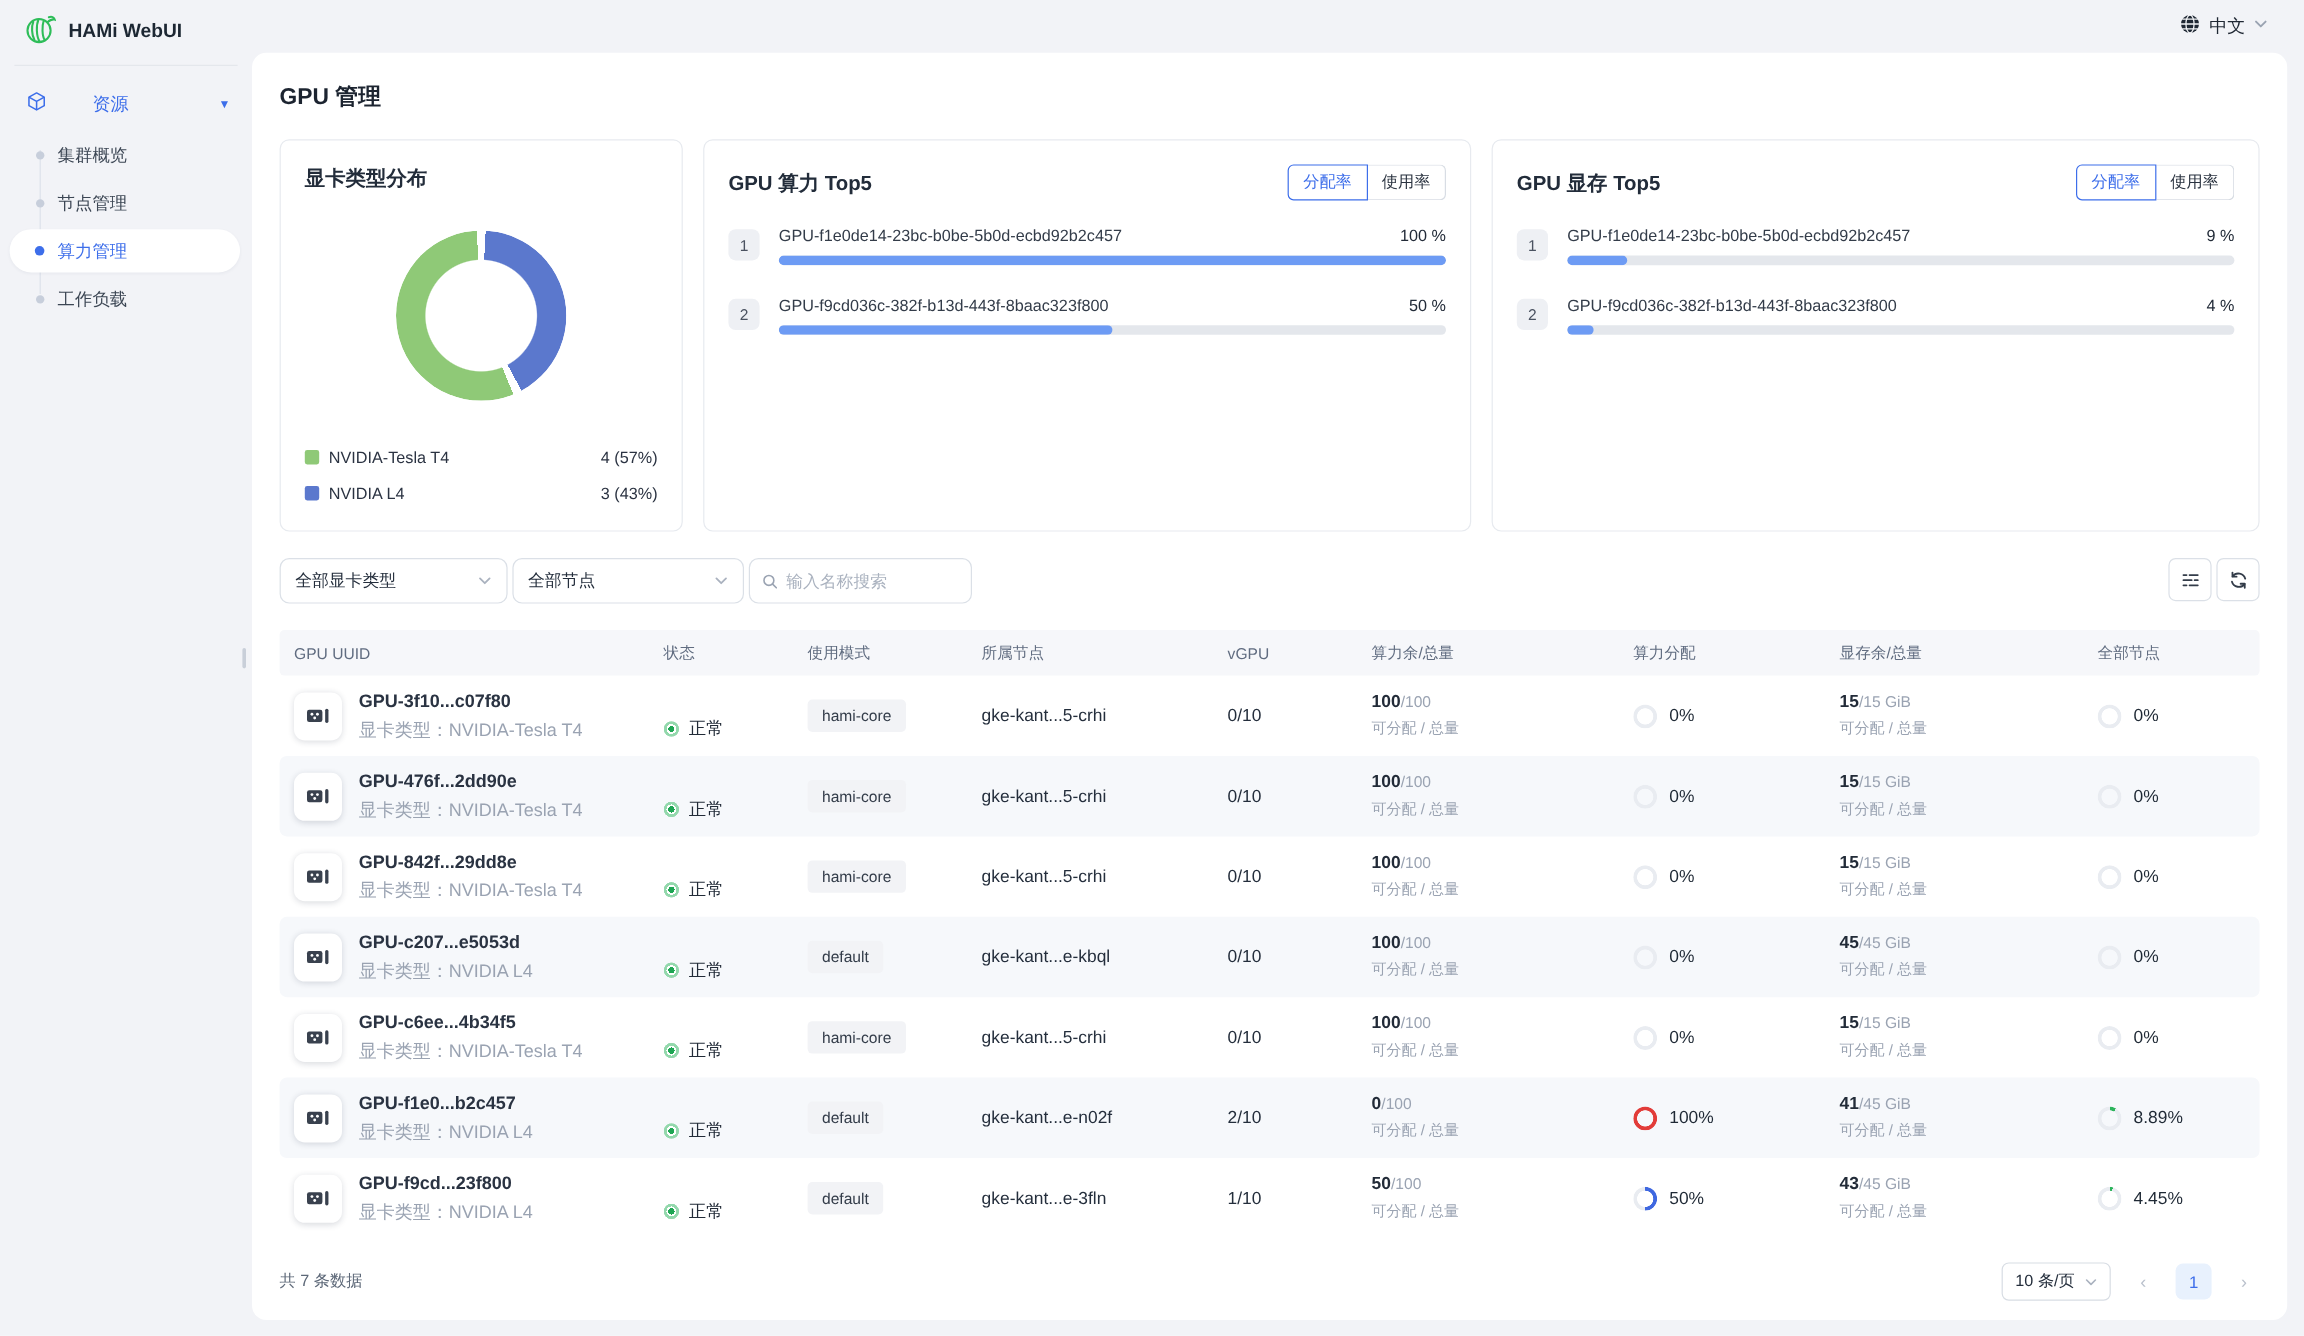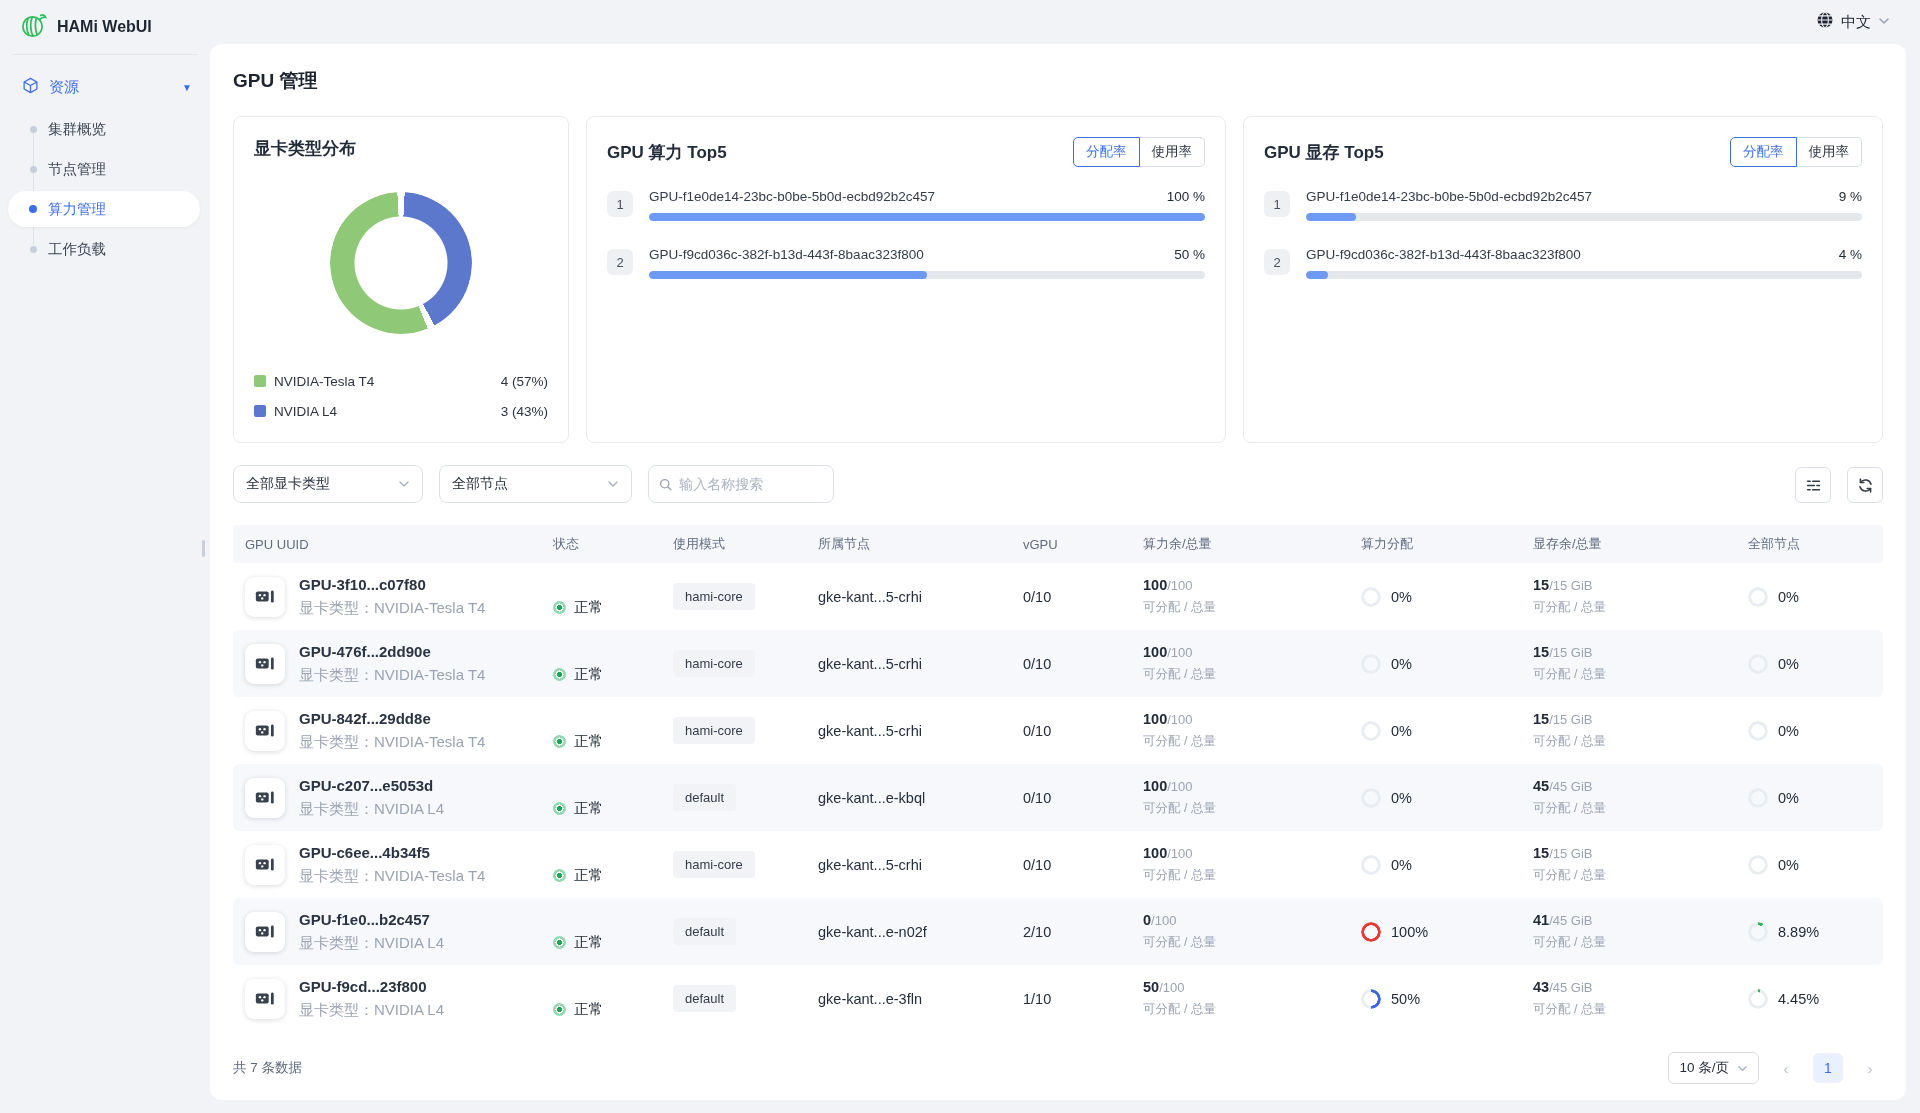--- a/index.html
+++ b/index.html
@@ -10,21 +10,21 @@
   
   .topbar { position:absolute; left:0; top:0; right:0; height:44px; display:flex; align-items:center; justify-content:flex-end; padding-right:30px; }
   .lang { display:flex; align-items:center; gap:7px; cursor:pointer; }
   .lang .label { font-size:15px; color:#1f2733; }
 
   
   .sidebar { position:absolute; left:0; top:0; bottom:0; width:210px; padding:10px 0 0 0; }
   .brand { display:flex; align-items:center; gap:10px; padding:0 20px; height:34px; }
   .brand .title { font-size:16px; font-weight:bold; color:#1d2733; }
   .side-divider { height:1px; background:#e4e7ec; margin:10px 12px 14px 12px; }
-  .menu-root { display:flex; align-items:center; height:36px; padding:0 18px 0 22px; color:#3d6eea; cursor:pointer; }
+  .menu-root { display:flex; align-items:center; height:36px; padding:0 18px 0 22px; color:#3d6eea; cursor:pointer;gap:28px; }
   .menu-root .label { font-size:15px; margin-left:10px; flex:1; }
   .menu-root .caret { font-size:10px; color:#3d6eea; }
   .submenu { position:relative; margin-top:6px; }
   .submenu .rail { position:absolute; left:33px; top:14px; bottom:22px; width:1px; background:#dde2ea; }
   .subitem { position:relative; display:flex; align-items:center; height:36px; margin:4px 10px 4px 8px; padding-left:40px; border-radius:18px; font-size:14.5px; color:#3c4654; cursor:pointer; }
   .subitem .dot { position:absolute; left:22px; width:7px; height:7px; border-radius:50%; background:#c7cedb; }
   .subitem.active { background:#fff; color:#3d6eea; box-shadow:0 1px 3px rgba(30,50,90,.06); }
   .subitem.active .dot { background:#3d6eea; width:8px; height:8px; left:21px; }
   .drag-handle { position:absolute; left:202px; top:540px; width:3px; height:17px; border-radius:2px; background:#c9cfd9; }
 
@@ -57,21 +57,21 @@
   .top5-list { margin-top:22px; display:flex; flex-direction:column; gap:26px; }
   .t5 { display:flex; }
   .t5 .rank { width:26px; height:26px; border-radius:6px; background:#eef0f4; color:#4a5260; font-size:13px; display:flex; align-items:center; justify-content:center; flex:none; margin-top:2px; }
   .t5 .body { flex:1; min-width:0; margin-left:16px; }
   .t5 .line1 { display:flex; justify-content:space-between; align-items:flex-end; font-size:13.5px; color:#333c49; }
   .t5 .pct { color:#222b38; }
   .t5 .track { margin-top:9px; height:8px; border-radius:4px; background:#e4e7ec; overflow:hidden; }
   .t5 .fill { height:100%; border-radius:4px; background:#6d9bf4; }
 
   
-  .filters { margin-top:22px; display:flex; align-items:flex-end; gap:16px; }
+  .filters { margin-top:22px; display:flex; align-items:flex-start; gap:4px; }
   .select { height:38px; border:1px solid #dbe0e7; border-radius:8px; background:#fff; display:flex; align-items:center; padding:0 12px; font-size:14px; color:#242e3c; cursor:pointer; }
   .select .txt { flex:1; }
   .sel-type { width:190px; } .sel-node { width:193px; }
   .searchbox { width:186px; height:38px; border:1px solid #dbe0e7; border-radius:8px; background:#fff; display:flex; align-items:center; padding:0 10px; gap:7px; }
   .searchbox input { border:none; outline:none; width:100%; font-size:14px; font-family:inherit; color:#242e3c; background:transparent; }
   .searchbox input::placeholder { color:#aab2bf; }
   .spacer { flex:1; }
   .iconbtn { width:36px; height:36px; border:1px solid #dbe0e7; border-radius:6px; background:#fff; display:flex; align-items:center; justify-content:center; cursor:pointer; }
 
   

